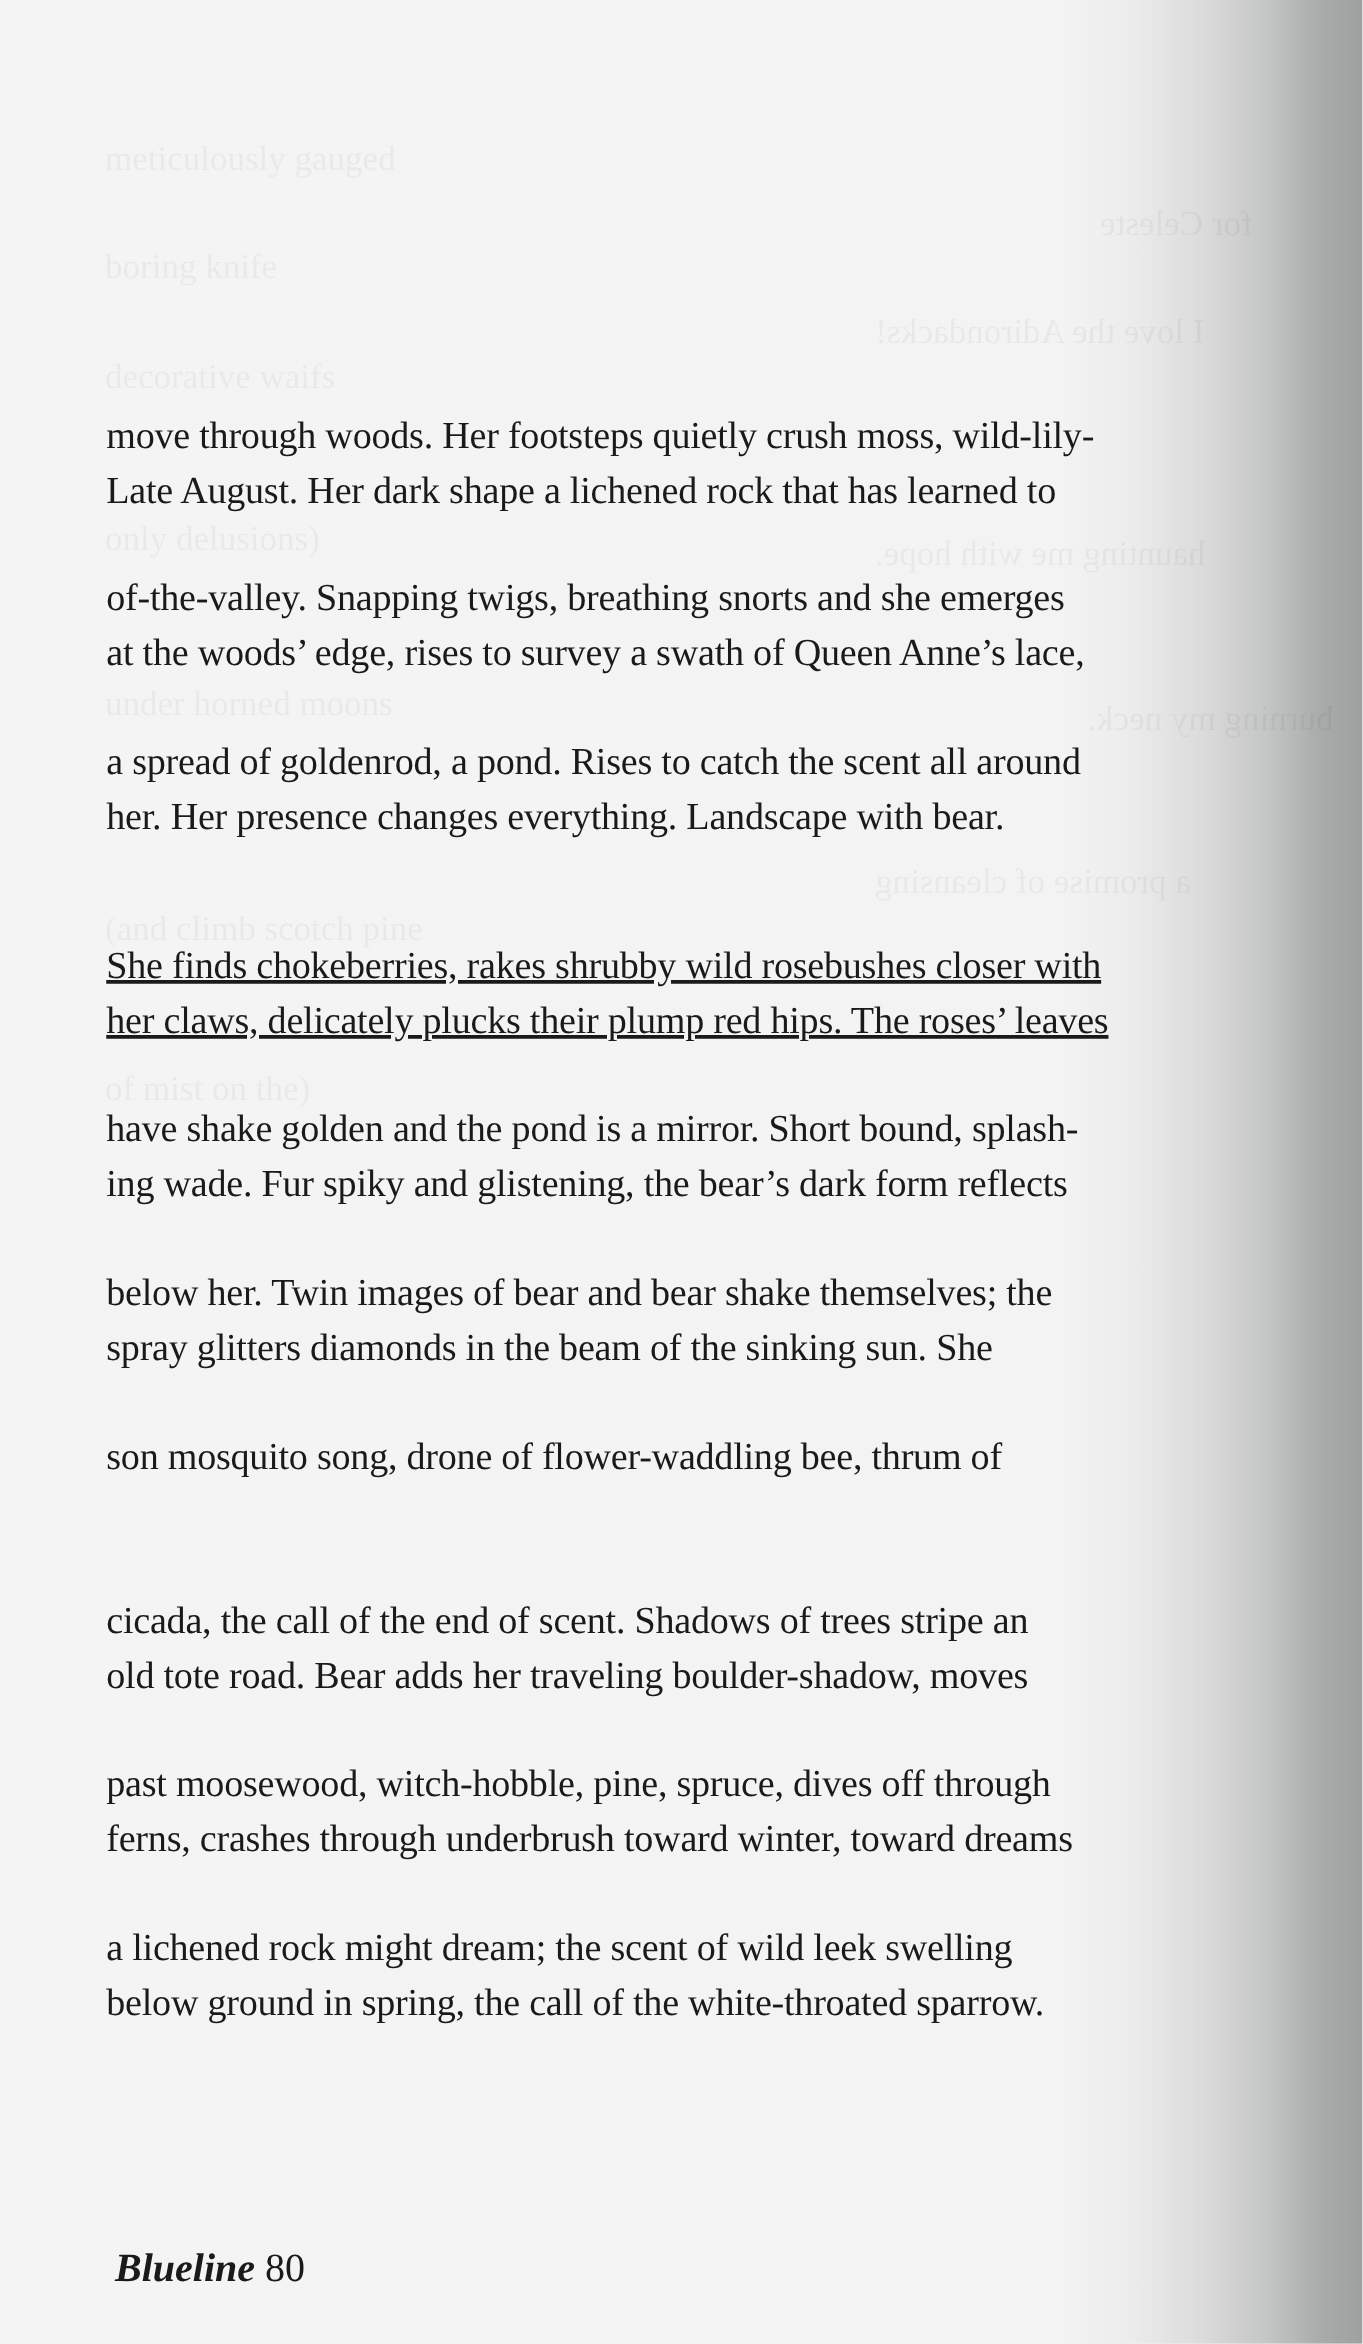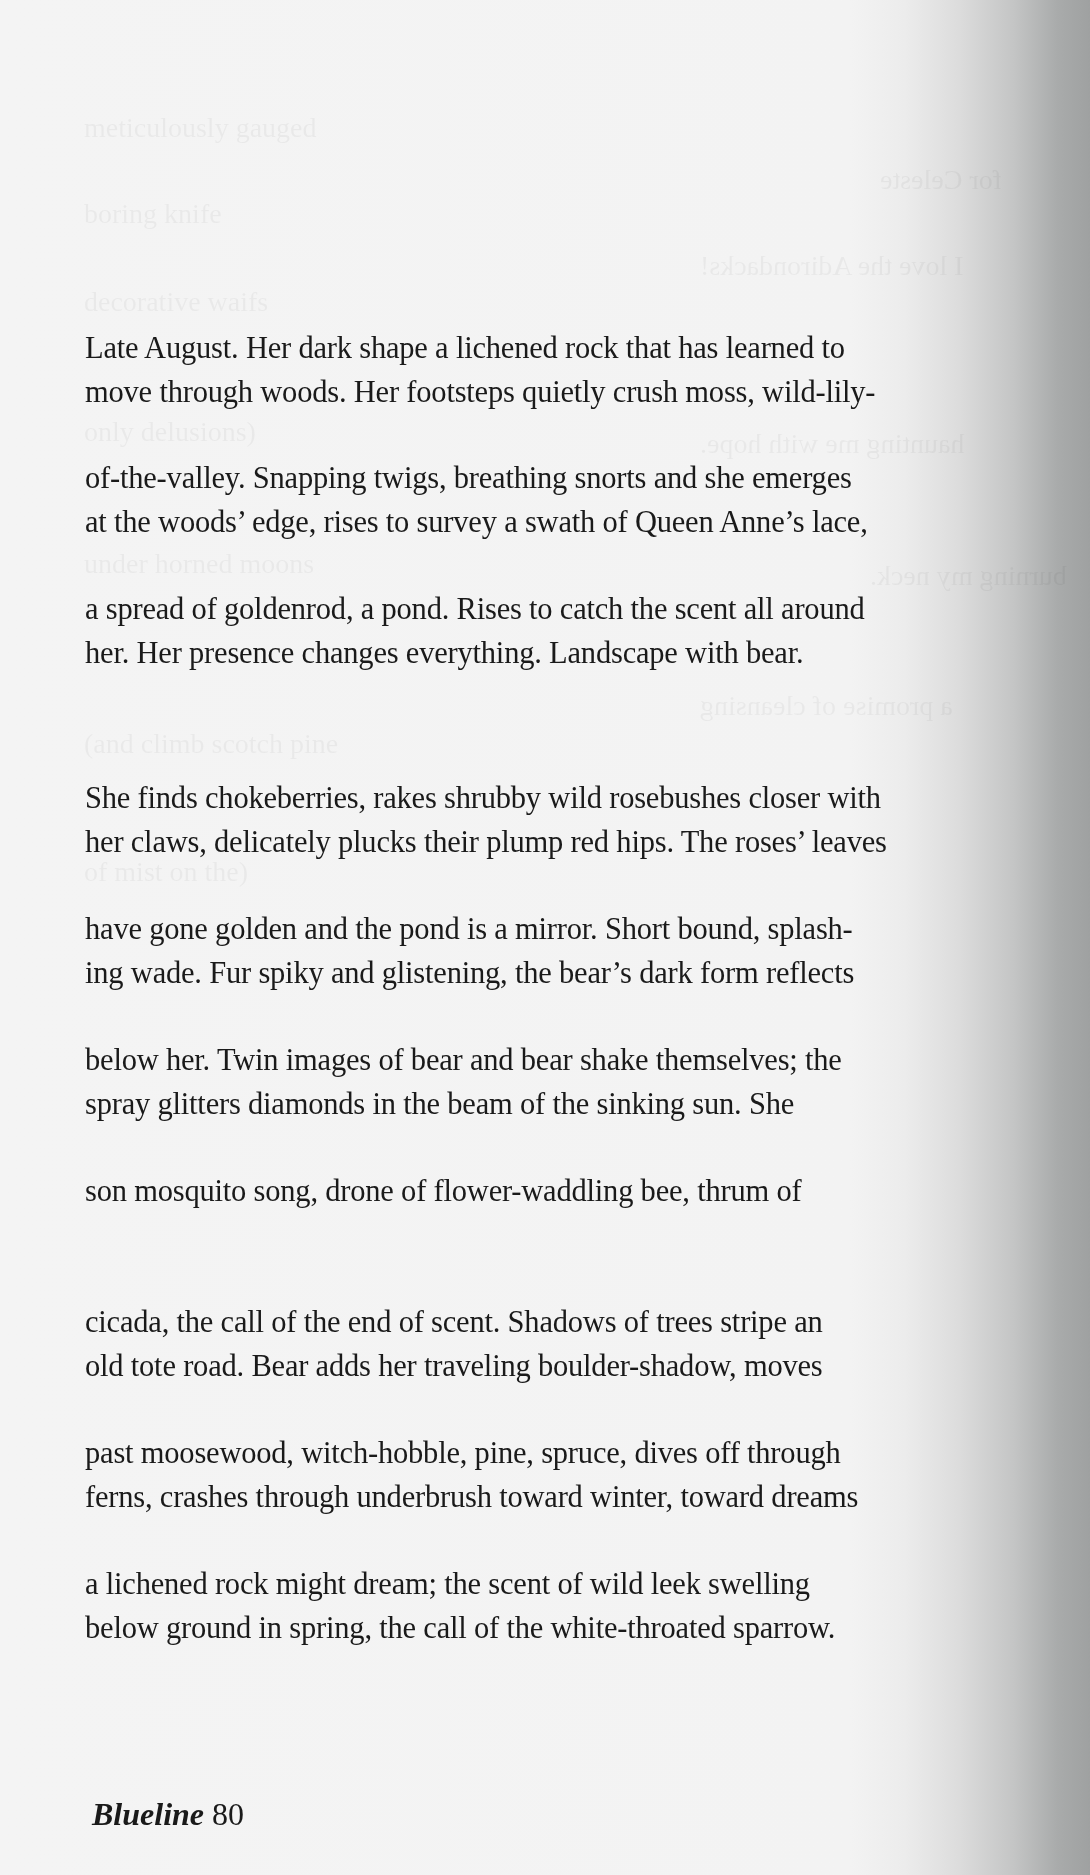--- a/index.html
+++ b/index.html
@@ -52,21 +52,22 @@
     width: 940px;
   }
   .stanza {
     margin: 0;
     height: 131px;
   }
   .stanza.first {
     height: 130px;
   }
   .stanza.gap-before {
-    margin-top: 58px;
+    margin-top: 32px;
+    text-decoration: underline;
   }
   .line {
     display: block;
     font-size: 30.5px;
     line-height: 44px;
     white-space: nowrap;
     letter-spacing: -0.2px;
   }
   .footer {
     position: absolute;
@@ -94,37 +95,37 @@
   <div class="ghost" style="left:84px;top:856px;">of mist on the)</div>
   <div class="ghost mirror" style="left:880px;top:164px;">for Celeste</div>
   <div class="ghost mirror" style="left:700px;top:250px;">I love the Adirondacks!</div>
   <div class="ghost mirror" style="left:700px;top:428px;">haunting me with hope.</div>
   <div class="ghost mirror" style="left:870px;top:560px;">burning my neck.</div>
   <div class="ghost mirror" style="left:700px;top:690px;">a promise of cleansing</div>
 
 
   <div class="poem">
     <p class="stanza first">
+      <span class="line">move through woods. Her footsteps quietly crush moss, wild-lily-</span>
       <span class="line">Late August. Her dark shape a lichened rock that has learned to</span>
-      <span class="line">move through woods. Her footsteps quietly crush moss, wild-lily-</span>
     </p>
     <p class="stanza">
       <span class="line">of-the-valley. Snapping twigs, breathing snorts and she emerges</span>
       <span class="line">at the woods’ edge, rises to survey a swath of Queen Anne’s lace,</span>
     </p>
     <p class="stanza">
       <span class="line">a spread of goldenrod, a pond. Rises to catch the scent all around</span>
       <span class="line">her. Her presence changes everything. Landscape with bear.</span>
     </p>
     <p class="stanza gap-before">
       <span class="line">She finds chokeberries, rakes shrubby wild rosebushes closer with</span>
       <span class="line">her claws, delicately plucks their plump red hips. The roses’ leaves</span>
     </p>
     <p class="stanza">
-      <span class="line">have gone golden and the pond is a mirror. Short bound, splash-</span>
+      <span class="line">have shake golden and the pond is a mirror. Short bound, splash-</span>
       <span class="line">ing wade. Fur spiky and glistening, the bear’s dark form reflects</span>
     </p>
     <p class="stanza">
       <span class="line">below her. Twin images of bear and bear shake themselves; the</span>
       <span class="line">spray glitters diamonds in the beam of the sinking sun. She</span>
     </p>
     <p class="stanza">
       <span class="line">son mosquito song, drone of flower-waddling bee, thrum of</span>
     </p>
     <p class="stanza">

